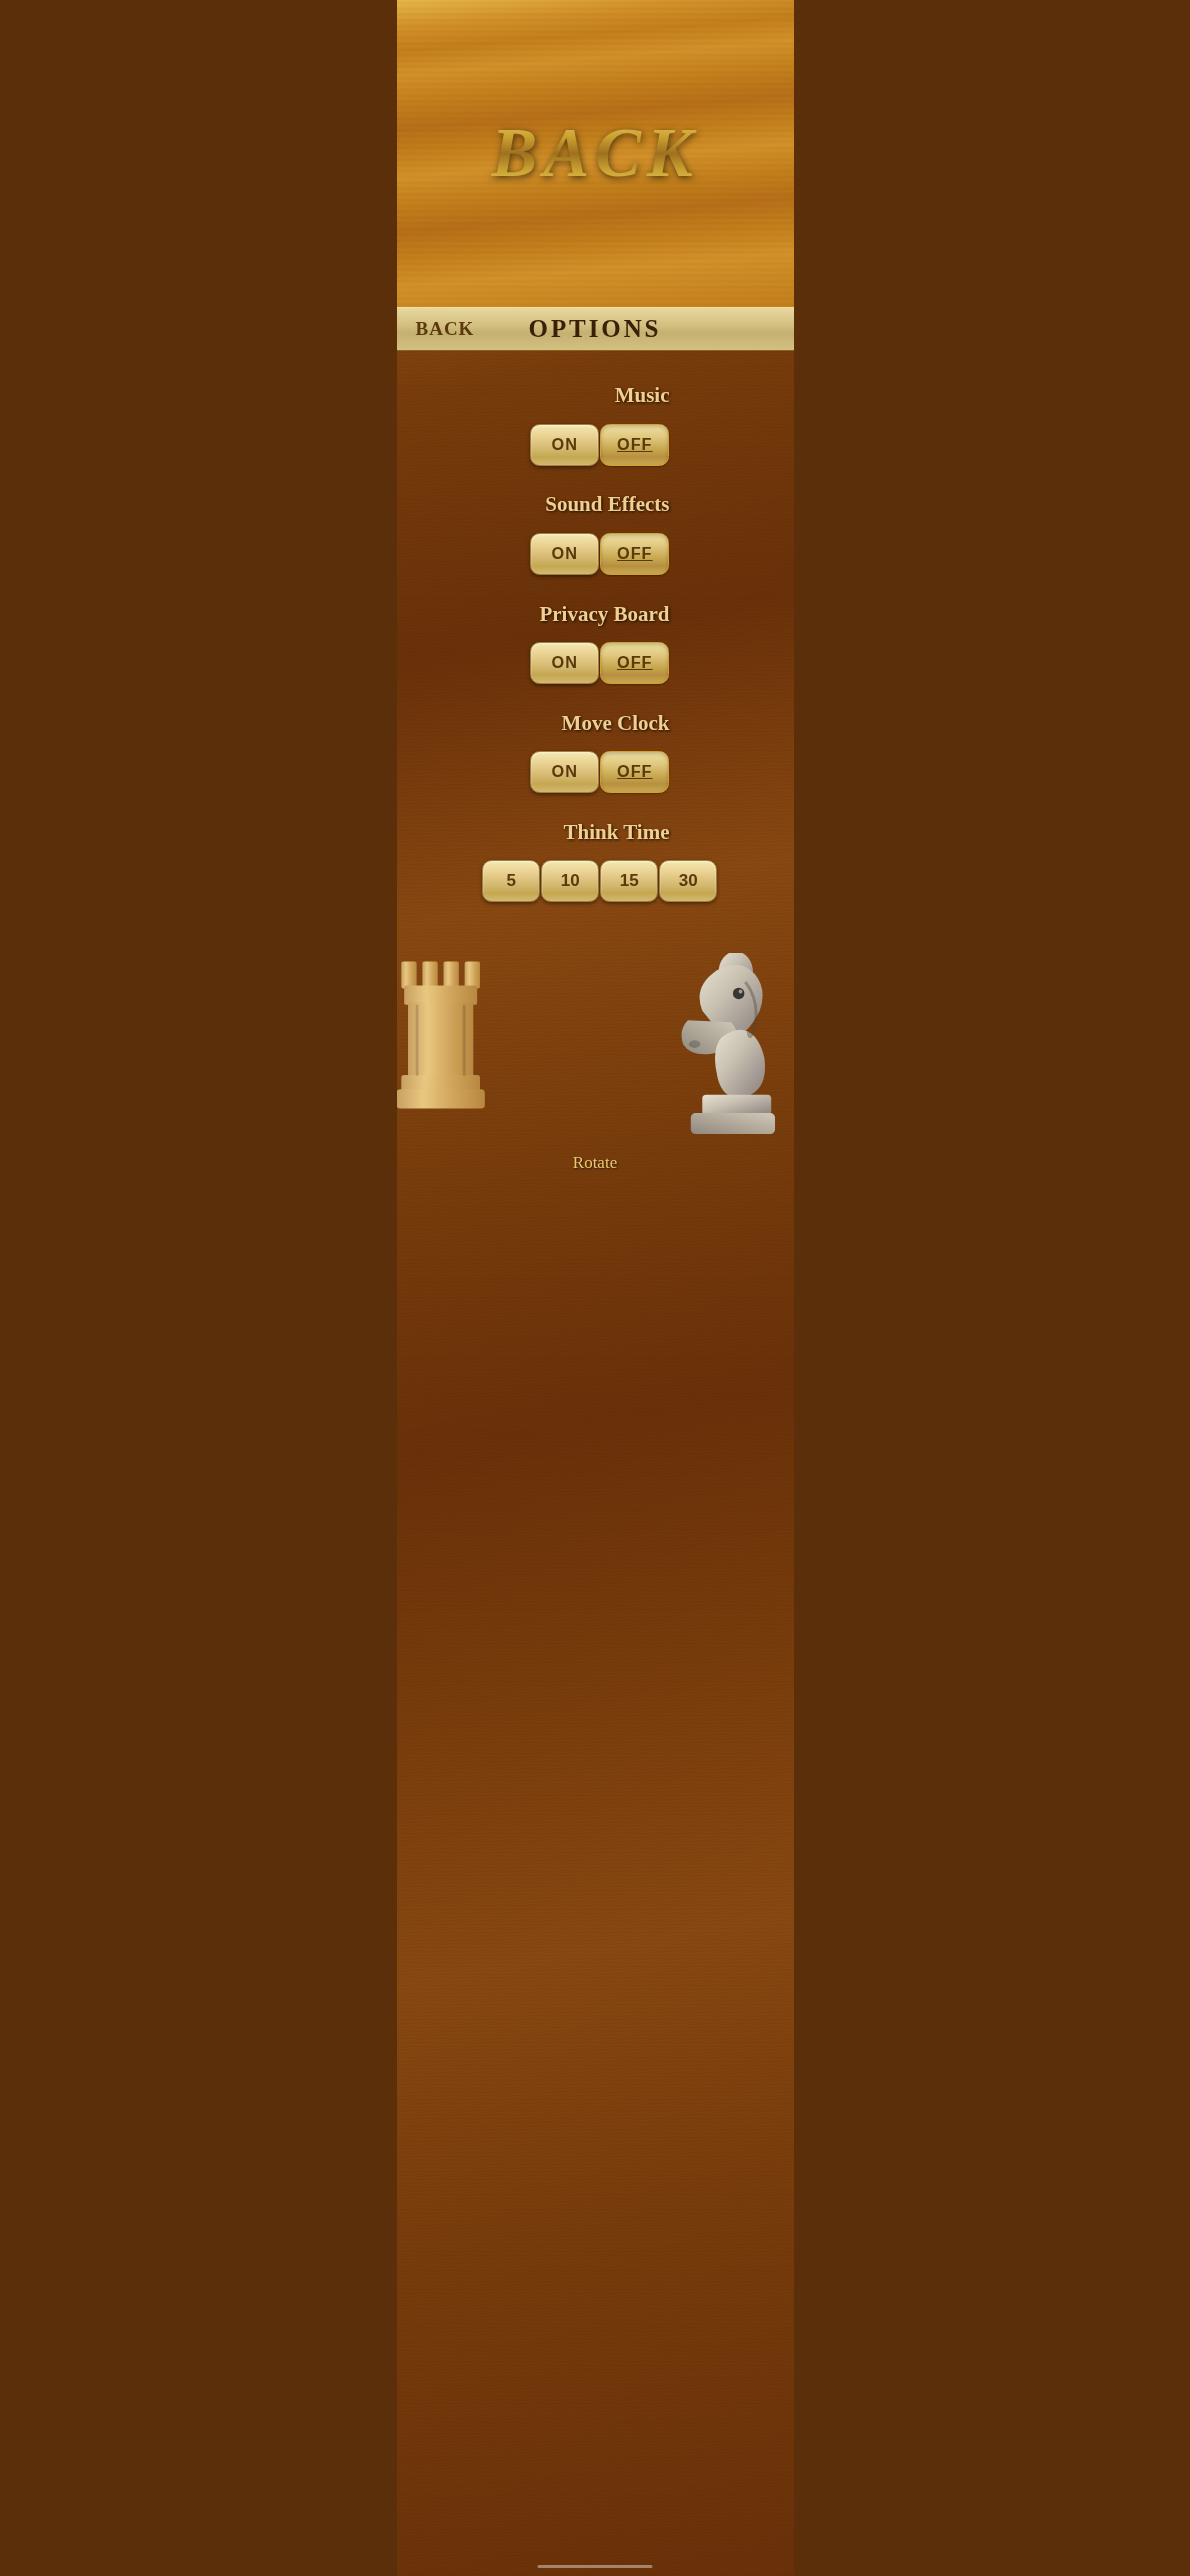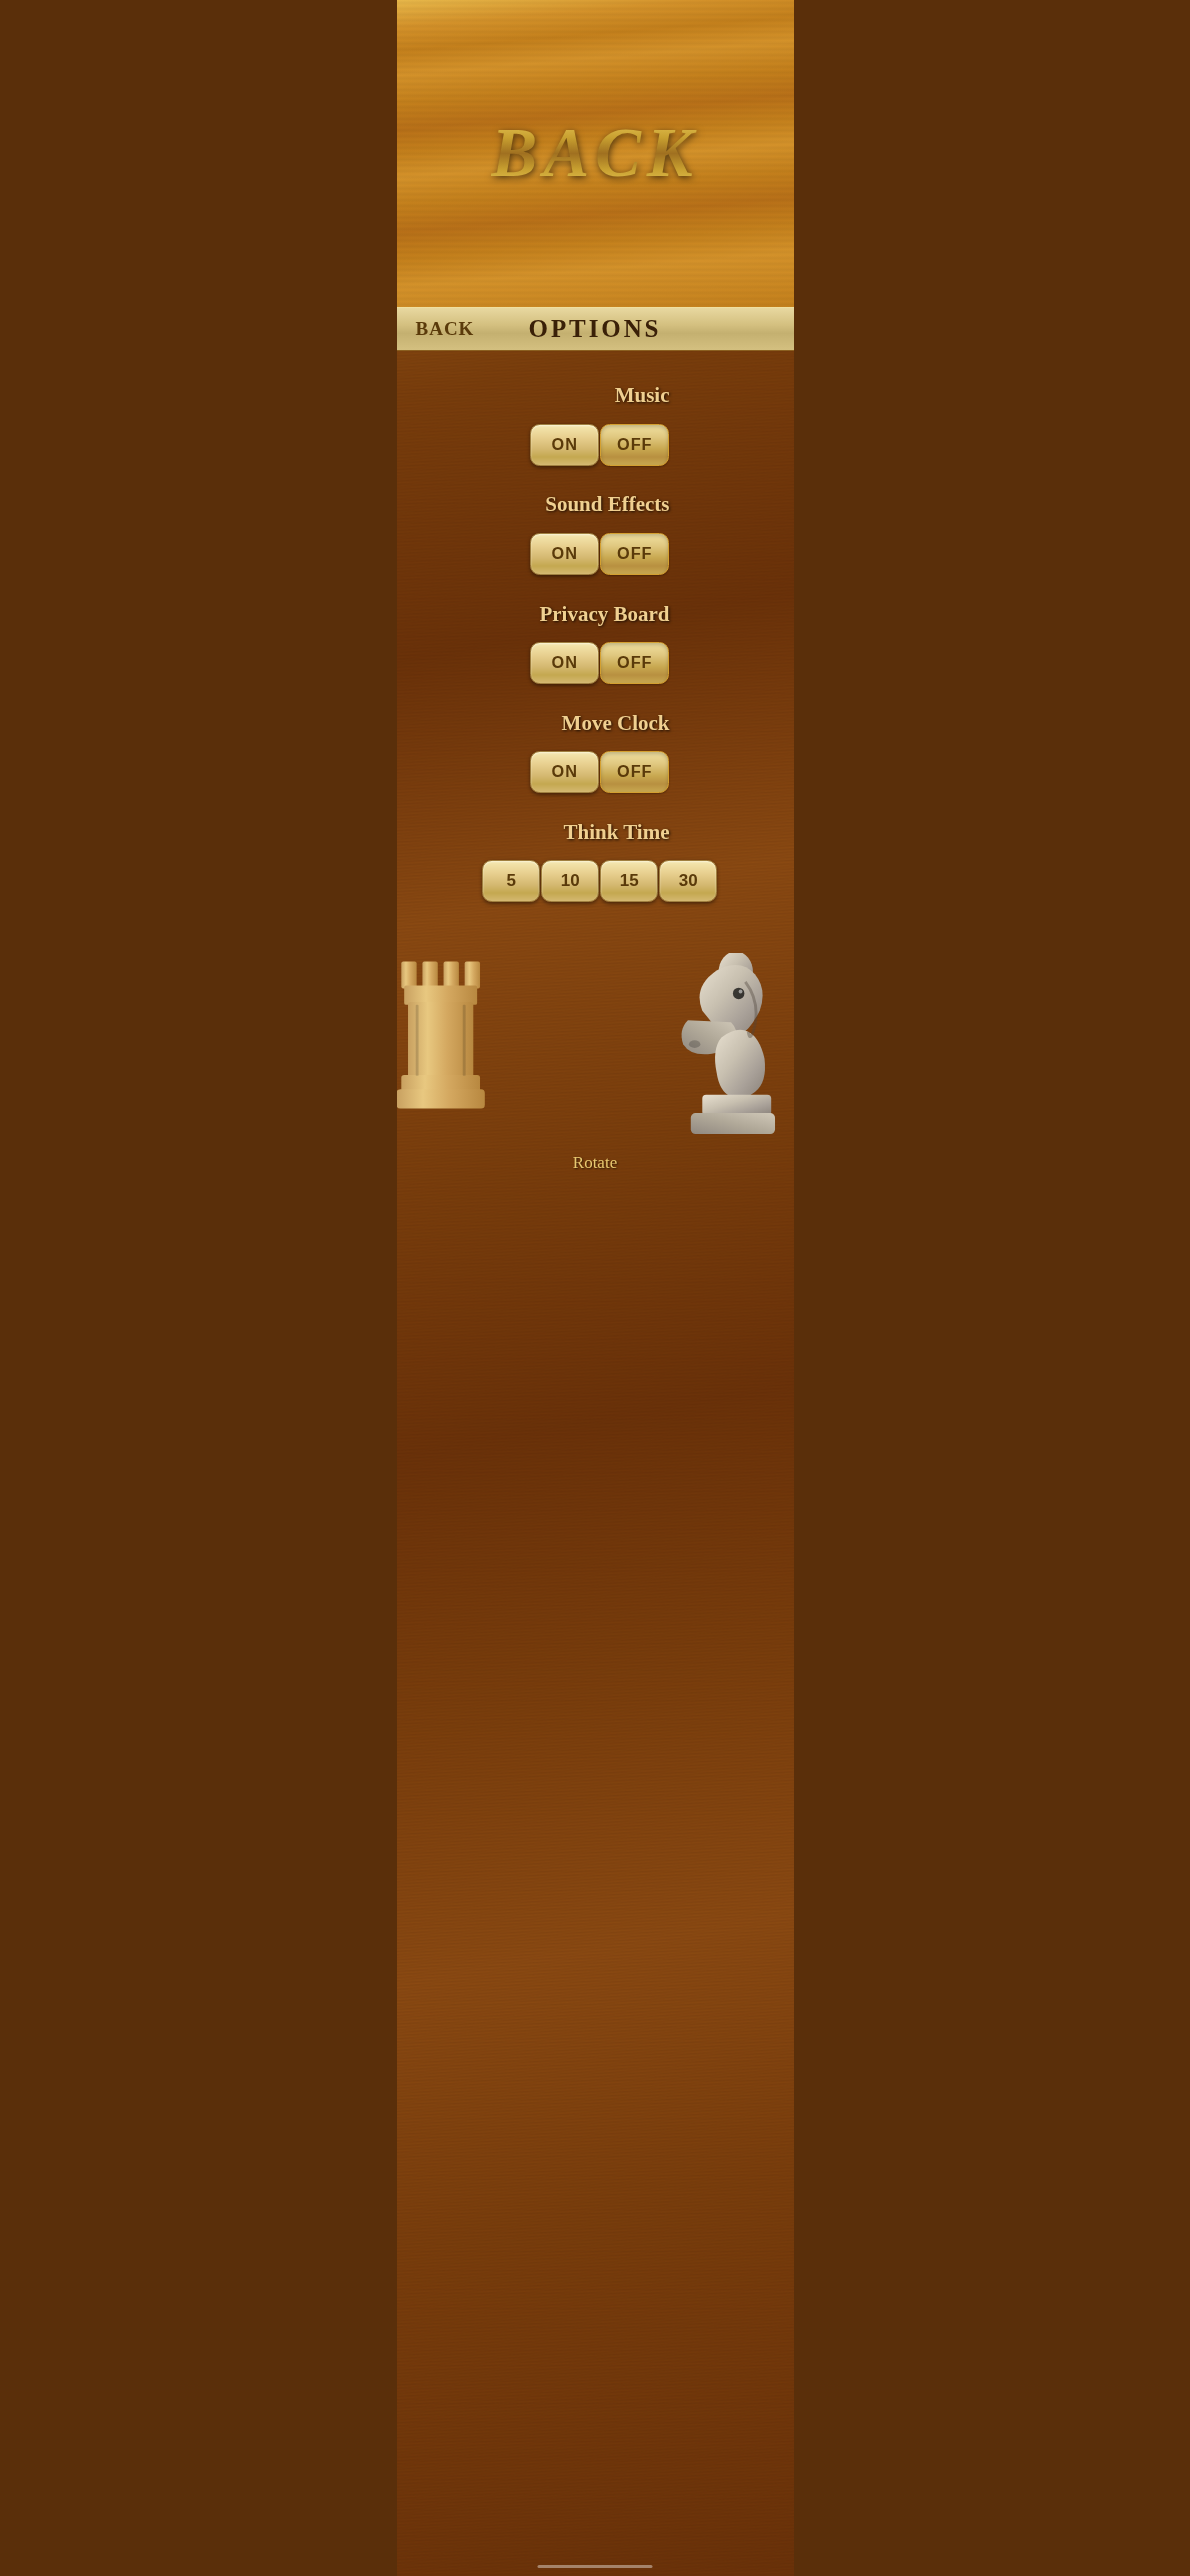--- a/index.html
+++ b/index.html
@@ -159,20 +159,21 @@
       align-items: center;
       justify-content: center;
       box-shadow: inset 0 1px 1.9px rgba(255,255,255,0.5), 0 1.9px 3.8px rgba(0,0,0,0.4);
       letter-spacing: 1px;
     }
 
     .toggle-btn.active-off {
       background: linear-gradient(180deg, #f0e0a0 0%, #e0c880 30%, #c8a850 60%, #b89040 80%, #c8a850 100%);
       border: 1.9px solid #d4a030;
       box-shadow: inset 0 1.9px 3.8px rgba(0,0,0,0.2), 0 1px 1.9px rgba(0,0,0,0.3);
+      text-decoration: underline;
     }
 
     .time-btn {
       width: 58px;
       height: 42px;
       border-radius: 9.6px;
       border: 1.9px solid #a08040;
       background: linear-gradient(180deg, #f5e8b0 0%, #e8d090 30%, #d4b870 60%, #c4a850 80%, #d4b870 100%);
       font-size: 17px;
       font-weight: bold;

